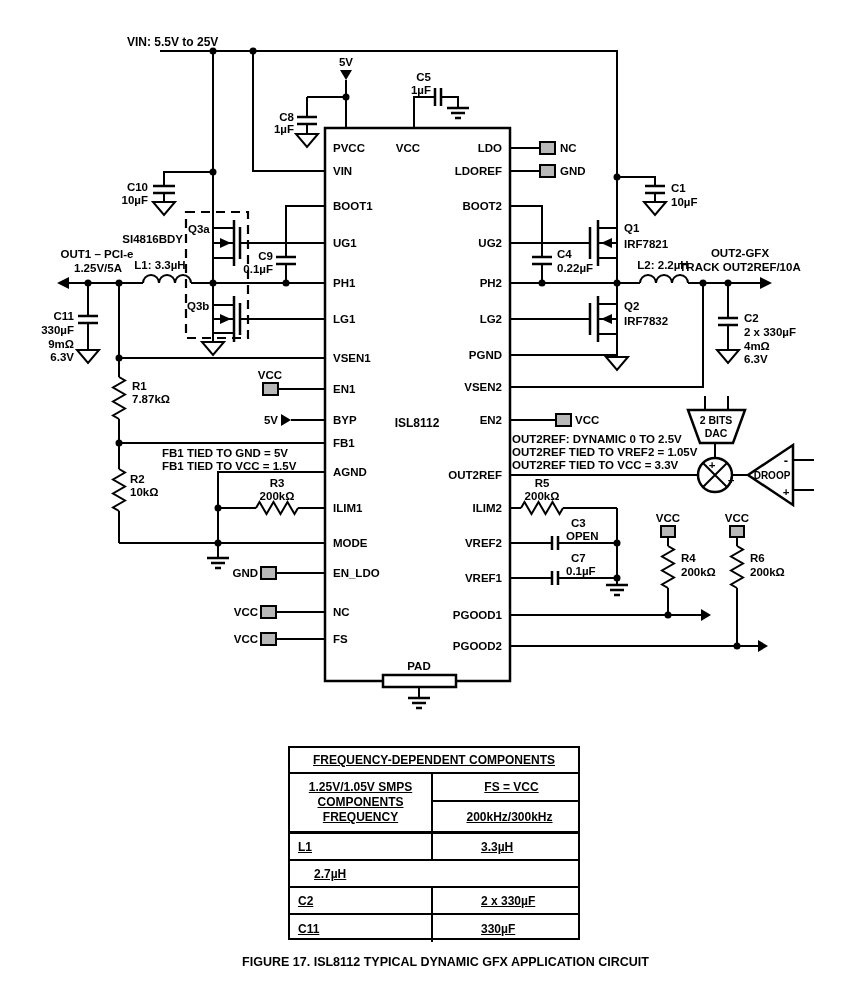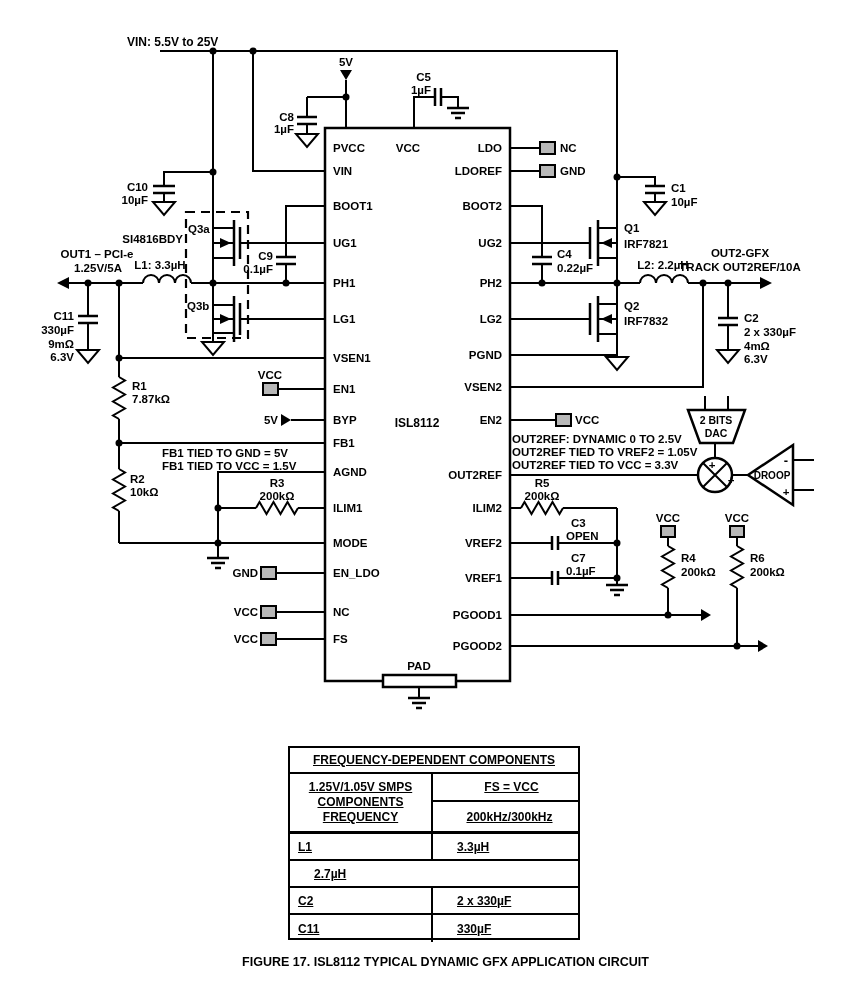--- a/index.html
+++ b/index.html
@@ -15,21 +15,21 @@
   #freq-table{position:absolute;left:288px;top:746px;width:292px;height:194px;
       border:2.5px solid #000;box-sizing:border-box;font-weight:bold;font-size:12px;color:#000;text-decoration:underline;}
   #freq-table .row{box-sizing:border-box;}
   .tbl-title{height:26px;border-bottom:2px solid #000;display:flex;align-items:center;justify-content:center;}
   .tbl-head{height:60px;border-bottom:3px solid #000;display:flex;}
   .tbl-head .c1{width:143px;border-right:2px solid #000;box-sizing:border-box;display:flex;flex-direction:column;
       align-items:center;justify-content:center;line-height:15px;}
   .tbl-head .c2{flex:1;display:flex;flex-direction:column;}
   .tbl-head .c2 .fs{height:26px;border-bottom:2px solid #000;display:flex;align-items:center;justify-content:center;padding-left:12px;}
   .tbl-head .c2 .khz{flex:1;display:flex;align-items:center;justify-content:center;padding-left:8px;}
-  .data-row{height:27px;border-bottom:2px solid #000;display:flex;}
+  .data-row{height:27px;border-bottom:2px solid #000;display:flex;gap:24px;}
   .data-row:last-child{border-bottom:none;}
   .data-row .c1{width:143px;border-right:2px solid #000;box-sizing:border-box;display:flex;align-items:center;padding-left:8px;}
   .data-row .c2{flex:1;display:flex;align-items:center;padding-left:24px;}
   #caption{position:absolute;left:16px;top:955px;width:859px;text-align:center;
       font-weight:bold;font-size:12.5px;color:#000;}
 </style>
 </head>
 <body>
 
 <div id="canvas">

